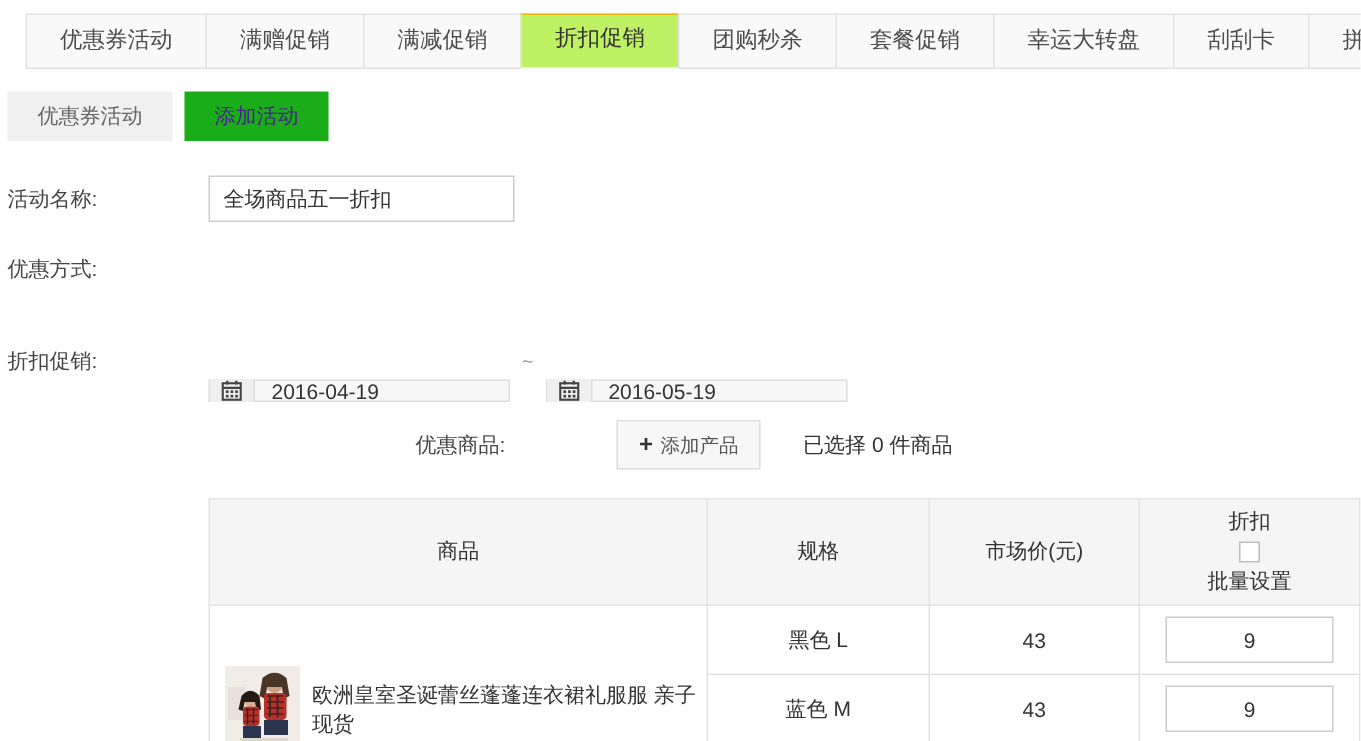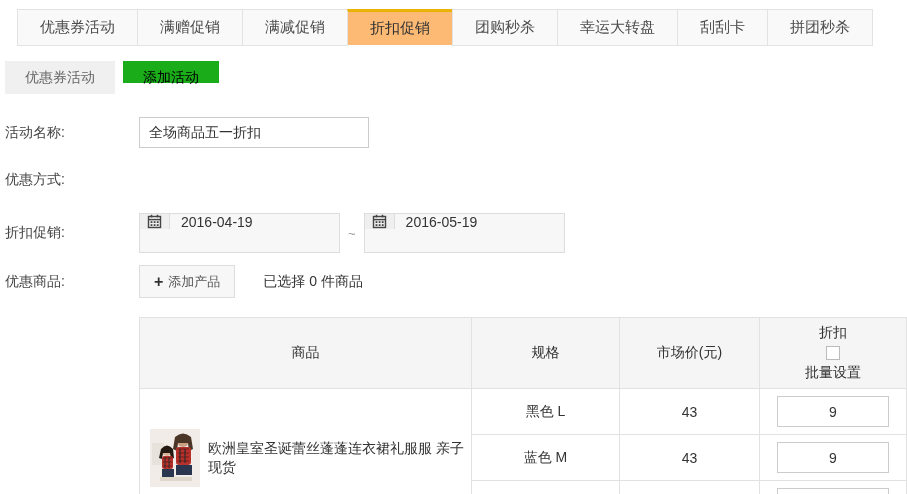--- a/index.html
+++ b/index.html
@@ -5,52 +5,52 @@
   * { margin:0; padding:0; box-sizing:border-box; }
   html,body { width:907px; height:494px; overflow:hidden; background:#fff;
     font-family:"Liberation Sans","DejaVu Sans",sans-serif; color:#333; }
 
   
   .tabbar { display:flex; align-items:stretch; margin-top:9px; padding-left:5px; }
   .tab { height:37px; line-height:33px; padding:0 22px; font-size:15px; color:#4c4c4c;
     background:#f9f9f9; border:1px solid #e3e3e3; margin-left:-1px; cursor:pointer;
     white-space:nowrap; border-top:1px solid #e3e3e3; }
   .tab:first-child { margin-left:12px; }
-  .tab.active { background:#fdba74; border-top:3px solid #eab308; border-bottom:1px solid #fff;
+  .tab.active { background:#bef264; border-top:1px solid #eab308; border-bottom:1px solid #fff;
     line-height:31px; color:#333; }
 
   
   .subnav { margin:15px 0 0 5px; display:flex; gap:8px; }
   .btn-gray { height:33px; line-height:33px; padding:0 20px; background:#f0f0f0;
     color:#666; font-size:14px; border:none; cursor:pointer; }
-  .btn-green { height:22px; line-height:33px; padding:0 20px; background:#1aad19;
-    color:#000000; font-size:14px; border:none; cursor:pointer; }
+  .btn-green { height:33px; line-height:33px; padding:0 20px; background:#1aad19;
+    color:#4c1d95; font-size:14px; border:none; cursor:pointer; }
 
   
   .form { margin-top:23px; }
   .form-row { display:flex; align-items:center; padding-left:5px; }
   .form-label { width:134px; font-size:14px; color:#454545; flex:0 0 134px; }
   .row-name { margin-bottom:23px; }
   .row-method { margin-bottom:24px; }
   .row-date { margin-bottom:12px; }
-  .row-products { margin-bottom:19px; }
-
-  .text-input { width:230px; height:31px; border:1px solid #ccc; padding:0 9px;
+  .row-products { margin-bottom:19px;justify-content:center; }
+
+  .text-input { width:204px; height:31px; border:1px solid #ccc; padding:0 9px;
     font-size:14px; color:#333; background:#fff; outline:none;
     font-family:"Liberation Sans","DejaVu Sans",sans-serif; }
 
   .radio-group { display:flex; align-items:center; gap:26px; }
   .radio-opt { display:flex; align-items:center; gap:7px; cursor:pointer; font-size:14px; color:#454545; }
   .radio-circle { width:15px; height:15px; border:1px solid #999; border-radius:50%;
     background:#fff; position:relative; flex:0 0 15px; }
   .radio-circle.checked::after { content:""; position:absolute; left:3px; top:3px;
     width:7px; height:7px; border-radius:50%; background:#555; }
 
-  .date-box { display:flex; align-items:flex-start; width:201px; height:40px;
-    border:1px solid #ddd; background:#f7f7f7; cursor:pointer; }
+  .date-box { display:flex; align-items:center; width:201px; height:15px;
+    border:1px solid #ddd; background:#f7f7f7; cursor:pointer;margin-top:40px; }
   .date-icon-cell { width:30px; display:flex; align-items:center; justify-content:center;
     background:#efefef; border-right:1px solid #ddd; flex:0 0 30px; }
   .date-value { flex:1; display:flex; align-items:center; padding-left:11px;
     font-size:14px; color:#333; }
   .date-sep { margin:0 8px; color:#999; font-size:13px; }
 
   .btn-add-product { height:33px; display:inline-flex; align-items:center; gap:5px;
     padding:0 14px; background:#f7f7f7; border:1px solid #ddd; font-size:13px;
     color:#555; cursor:pointer; }
   .plus-glyph { font-size:16px; font-weight:bold; color:#333; line-height:1; }
@@ -85,20 +85,21 @@
 </style>
 </head>
 <body>
 
 <div class="tabbar">
   <div class="tab">优惠券活动</div>
   <div class="tab">满赠促销</div>
   <div class="tab">满减促销</div>
   <div class="tab active">折扣促销</div>
   <div class="tab">团购秒杀</div>
+  <div class="tab">套餐促销</div>
   <div class="tab">幸运大转盘</div>
   <div class="tab">刮刮卡</div>
   <div class="tab">拼团秒杀</div>
 </div>
 
 <div class="subnav">
   <button class="btn-gray">优惠券活动</button>
   <button class="btn-green">添加活动</button>
 </div>
 

